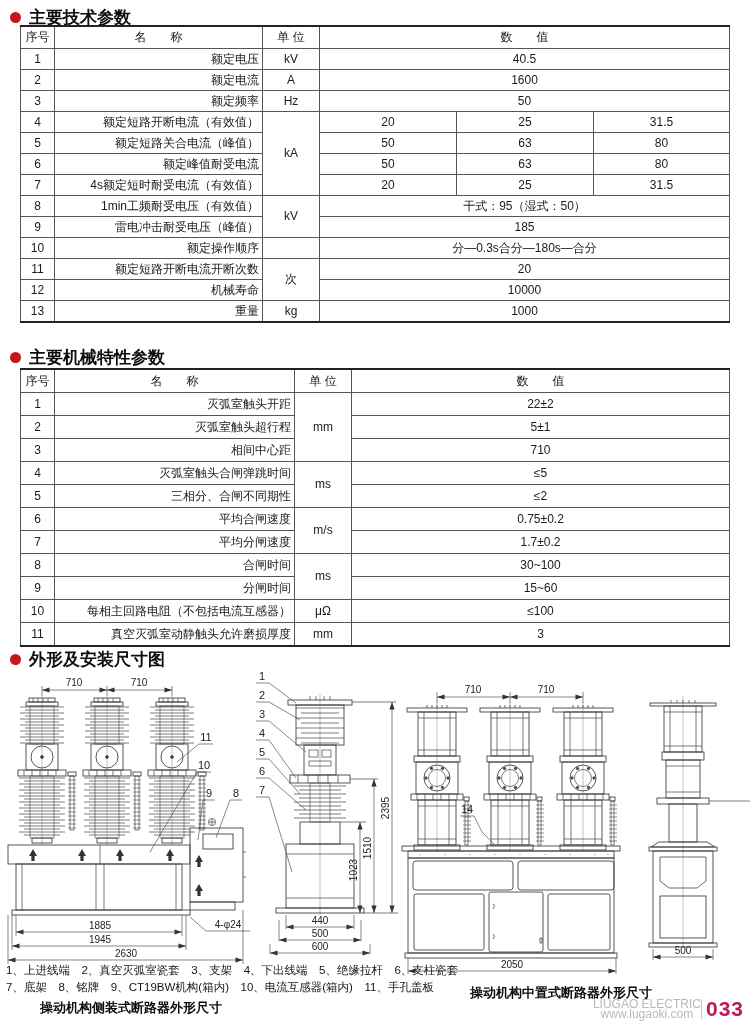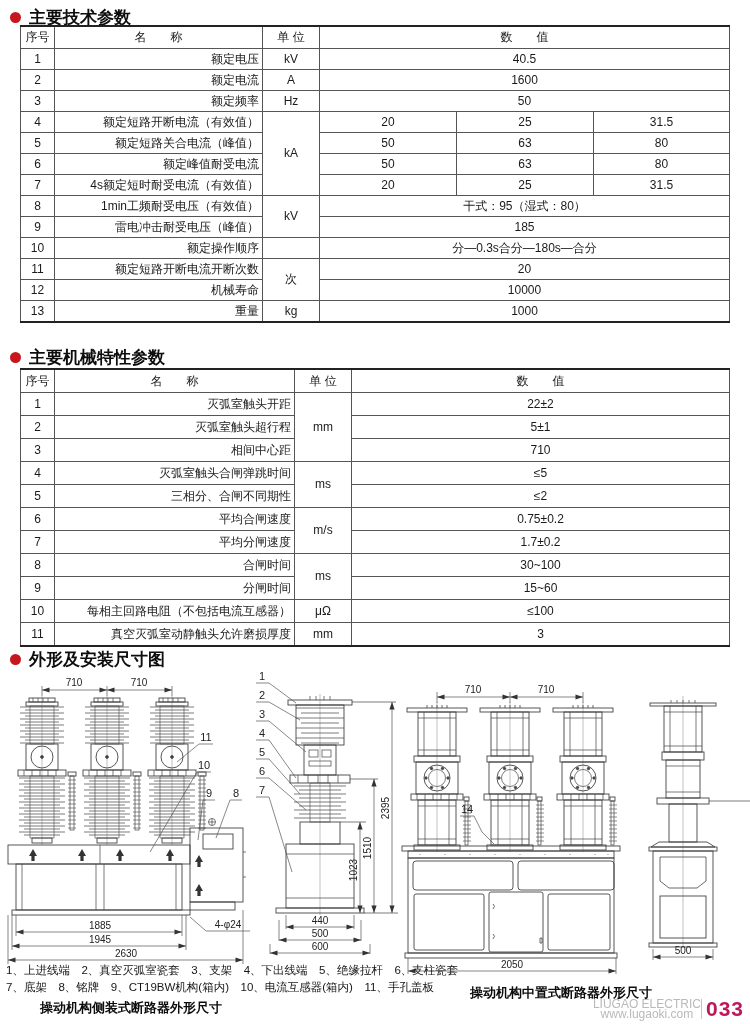--- a/index.html
+++ b/index.html
@@ -92,21 +92,21 @@
           <td>7</td>
           <td class="nm">4s额定短时耐受电流（有效值）</td>
           <td>20</td>
           <td>25</td>
           <td>31.5</td>
         </tr>
     <tr>
           <td>8</td>
           <td class="nm">1min工频耐受电压（有效值）</td>
           <td rowspan="2">kV</td>
-          <td colspan="3">干式：95（湿式：80）</td>
+          <td colspan="3">干式：95（湿式：50）</td>
         </tr>
     <tr>
           <td>9</td>
           <td class="nm">雷电冲击耐受电压（峰值）</td>
           <td colspan="3">185</td>
         </tr>
     <tr>
           <td>10</td>
           <td class="nm">额定操作顺序</td>
           <td></td>

